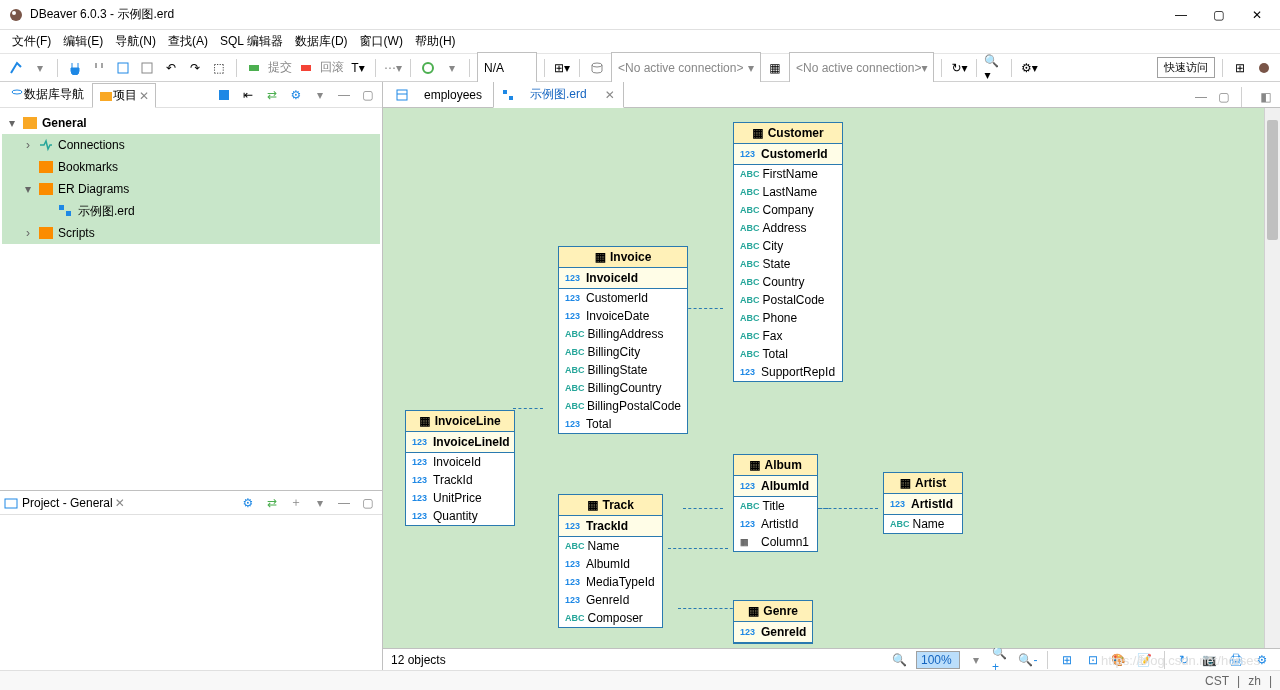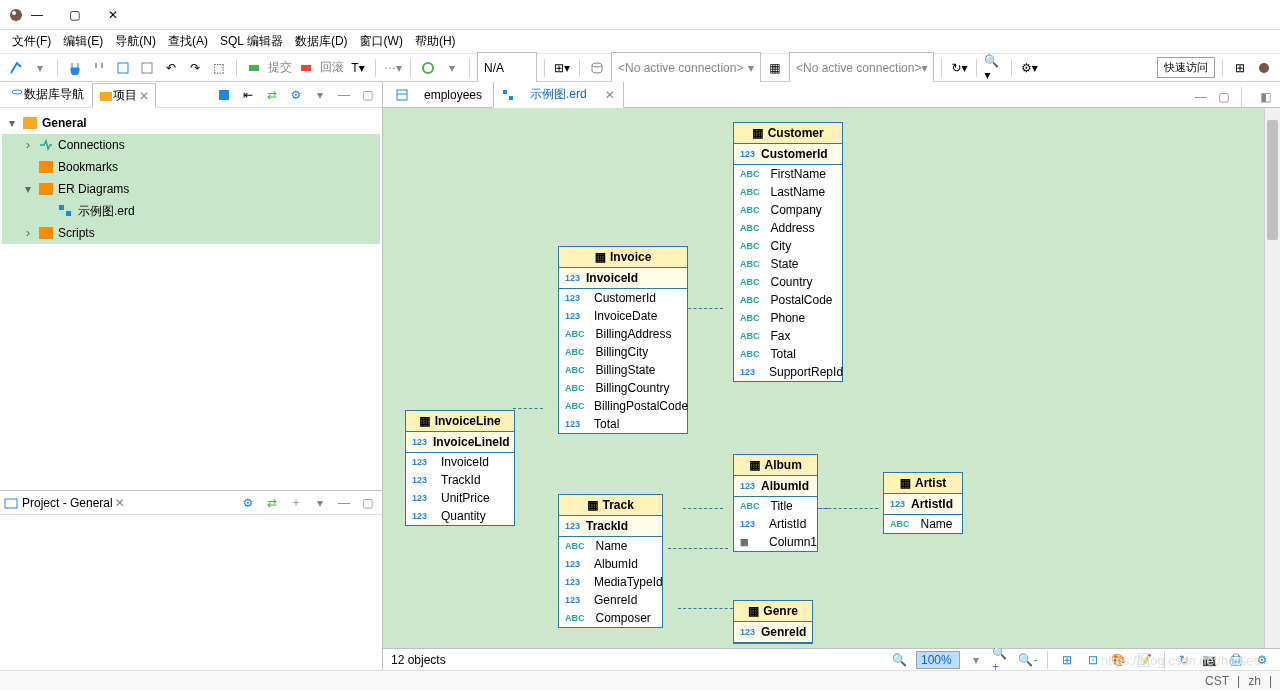--- a/index.html
+++ b/index.html
@@ -38,21 +38,21 @@
 .ed-tab { padding: 4px 8px; border: 1px solid transparent; display: flex; align-items: center; gap: 16px; cursor: pointer; position: relative; }
 .ed-tab.active { background: #fff; border: 1px solid #c0c0c0; border-bottom: 1px solid #fff; top: 1px; color: #1565c0; }
 .ed-right { margin-left: auto; display: flex; gap: 3px; padding-right: 4px; }
 .canvas-wrap { flex: 1; position: relative; overflow: hidden; }
 .canvas { position: absolute; inset: 0; right: 16px; background: #cce7c9; overflow: hidden; }
 .vscroll { position: absolute; right: 0; top: 0; bottom: 0; width: 16px; background: #f0f0f0; border-left: 1px solid #d0d0d0; }
 .vscroll .thumb { position: absolute; left: 2px; right: 2px; top: 12px; height: 120px; background: #c0c0c0; border-radius: 2px; }
 .entity { position: absolute; border: 1.5px solid #2a7ab0; background: #fff; }
 .entity .eh { background: #fff1b8; padding: 3px 6px; border-bottom: 1.5px solid #2a7ab0; text-align: center; font-weight: bold; display: flex; align-items: center; justify-content: center; gap: 4px; }
 .entity .pk { background: #fffde7; padding: 3px 6px; border-bottom: 1.5px solid #2a7ab0; font-weight: bold; display: flex; align-items: center; gap: 3px; }
-.entity .col { padding: 2px 6px; display: flex; align-items: center; gap: 11px; }
+.entity .col { padding: 2px 6px; display: flex; align-items: center; gap: 3px; }
 .ticon { font-size: 9px; color: #26a69a; font-weight: bold; min-width: 18px; }
 .tnum { font-size: 9px; color: #1e88e5; font-weight: bold; min-width: 18px; }
 .others { font-size: 9px; color: #666; font-weight: bold; min-width: 18px; }
 .connector { position: absolute; border-top: 1.5px dashed #2a7ab0; }
 .statusbar { height: 22px; background: #fff; display: flex; align-items: center; padding: 0 8px; border-top: 1px solid #c0c0c0; gap: 21px; font-size: 11px; }
 .statusbar .right { margin-left: auto; display: flex; gap: 6px; align-items: center; }
 .zoominput { border: 1px solid #a0a0a0; padding: 1px 4px; background: #fff; width: 44px; text-align: left; }
 .sel-b { color: #1565c0; background: #bbdefb; }
 .bottombar { height: 20px; background: #f8f8f8; border-top: 1px solid #e0e0e0; display: flex; align-items: center; justify-content: flex-end; padding: 0 8px; gap: 8px; color: #666; font-size: 11px; }
 .watermark { position: absolute; right: 20px; bottom: 22px; color: #e0e0e0; font-size: 13px; pointer-events: none; }
@@ -64,20 +64,21 @@
 </head>
 <body>
 
 <div class="titlebar">
   <span class="icon">
       <svg viewBox="0 0 16 16">
         <circle cx="8" cy="8" r="6" fill="#795548"></circle>
         <circle cx="6" cy="6" r="2" fill="#fff"></circle>
       </svg>
     </span>
+  <span class="title">DBeaver 6.0.3 - 示例图.erd</span>
   <div class="winbtns">
     <span class="winbtn">―</span>
     <span class="winbtn">▢</span>
     <span class="winbtn">✕</span>
   </div>
 </div>
 
 <div class="menubar">
   <span>文件(F)</span>
   <span>编辑(E)</span>

